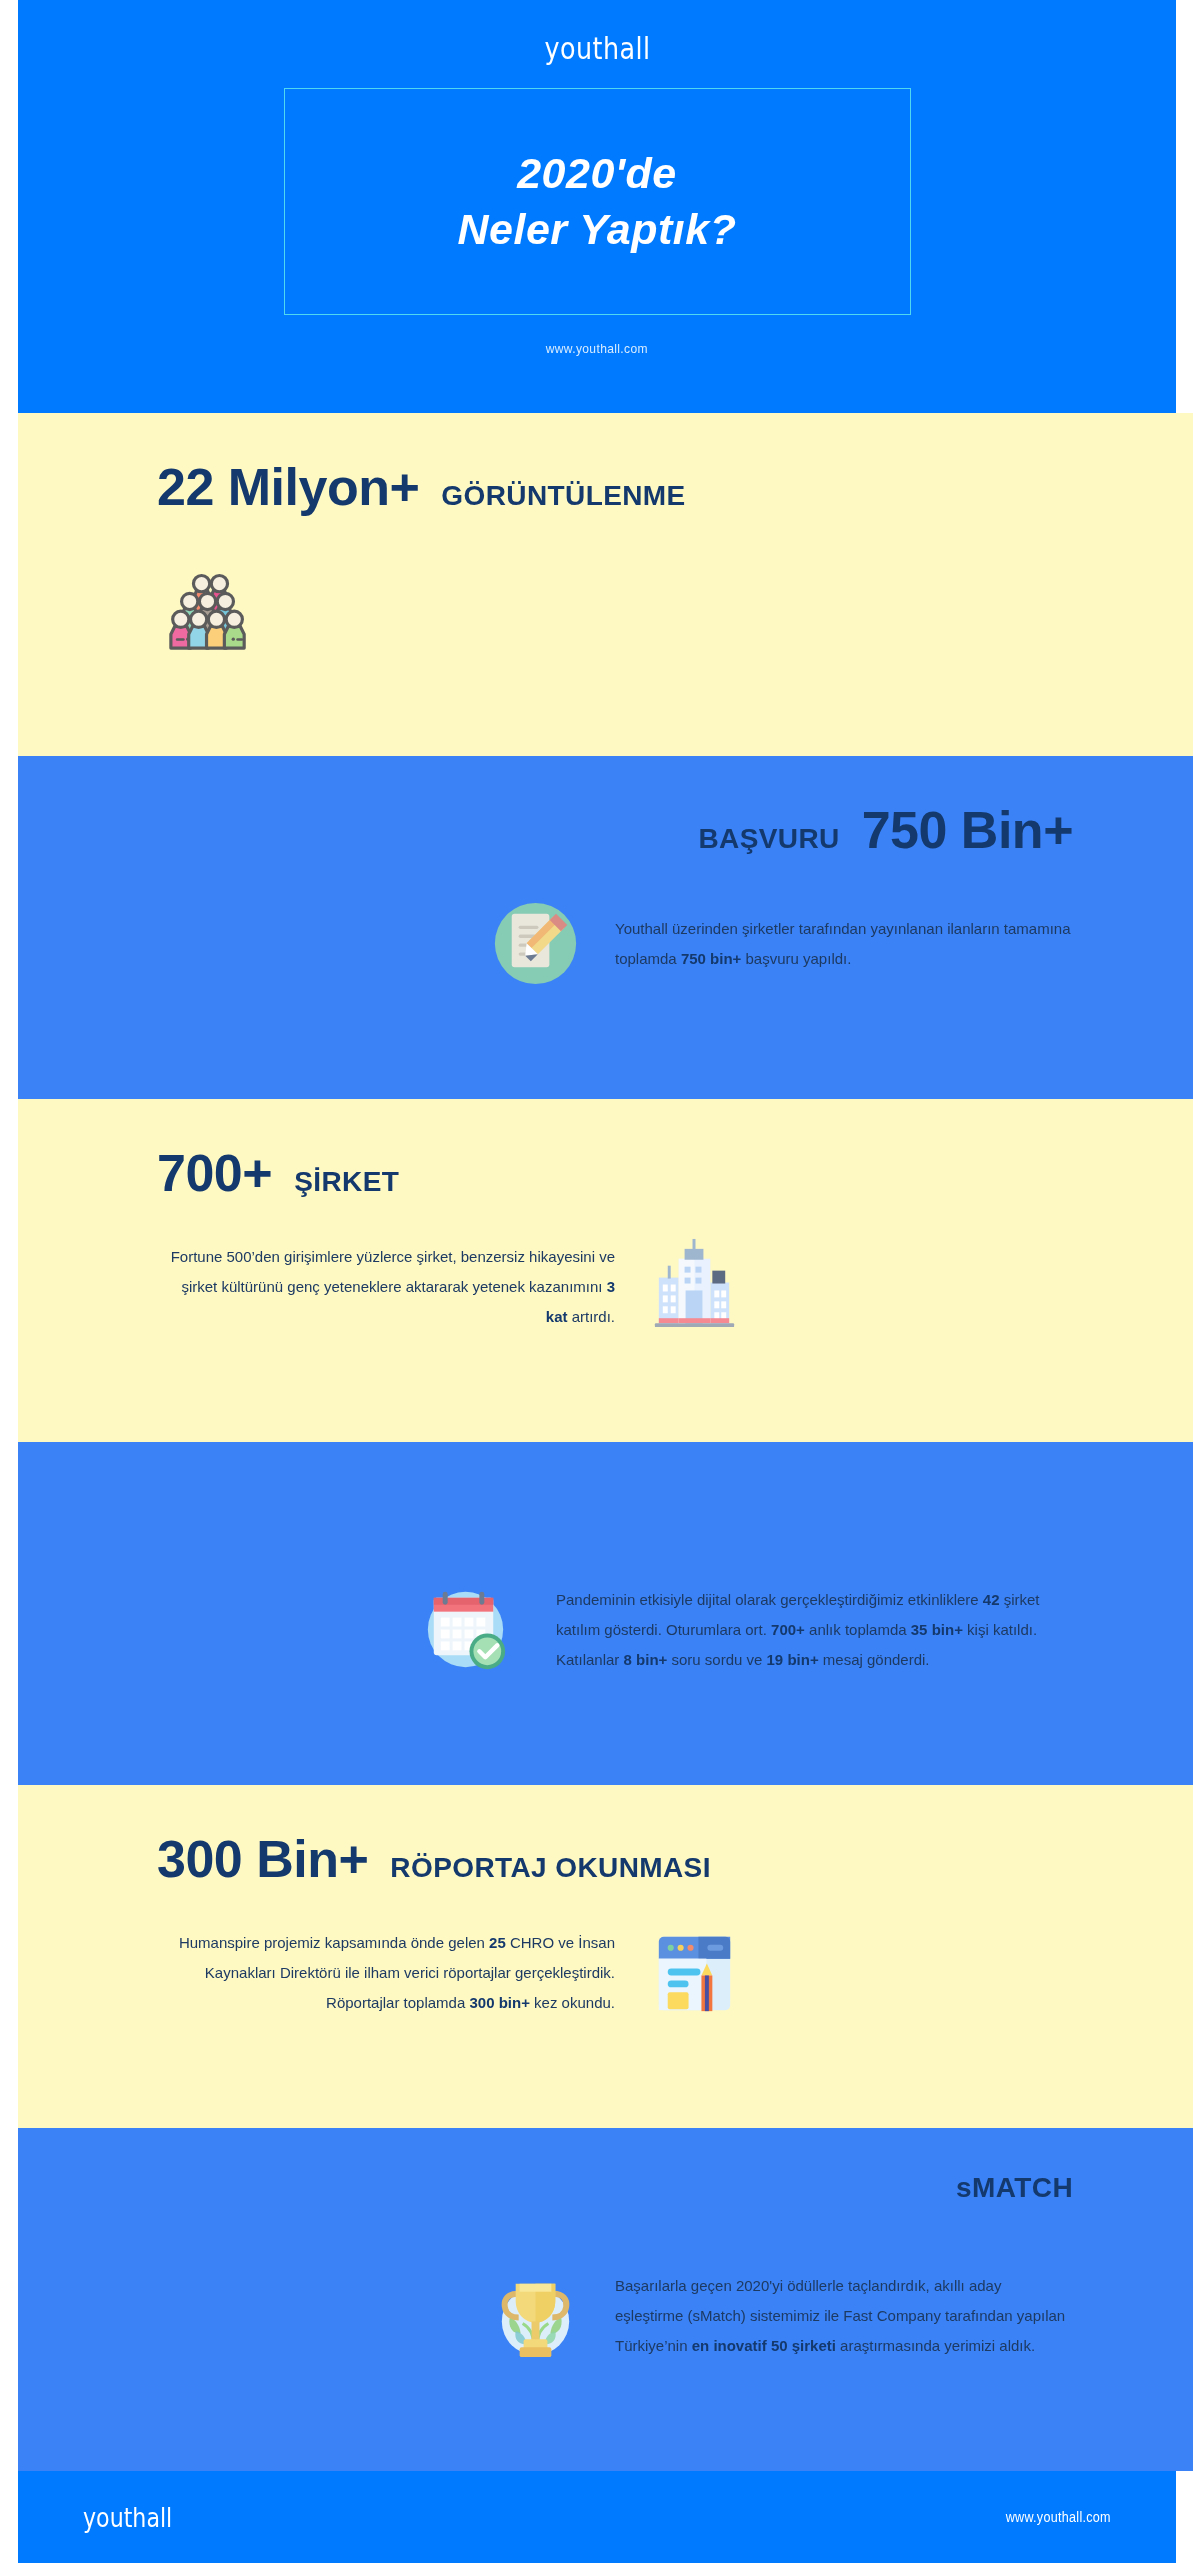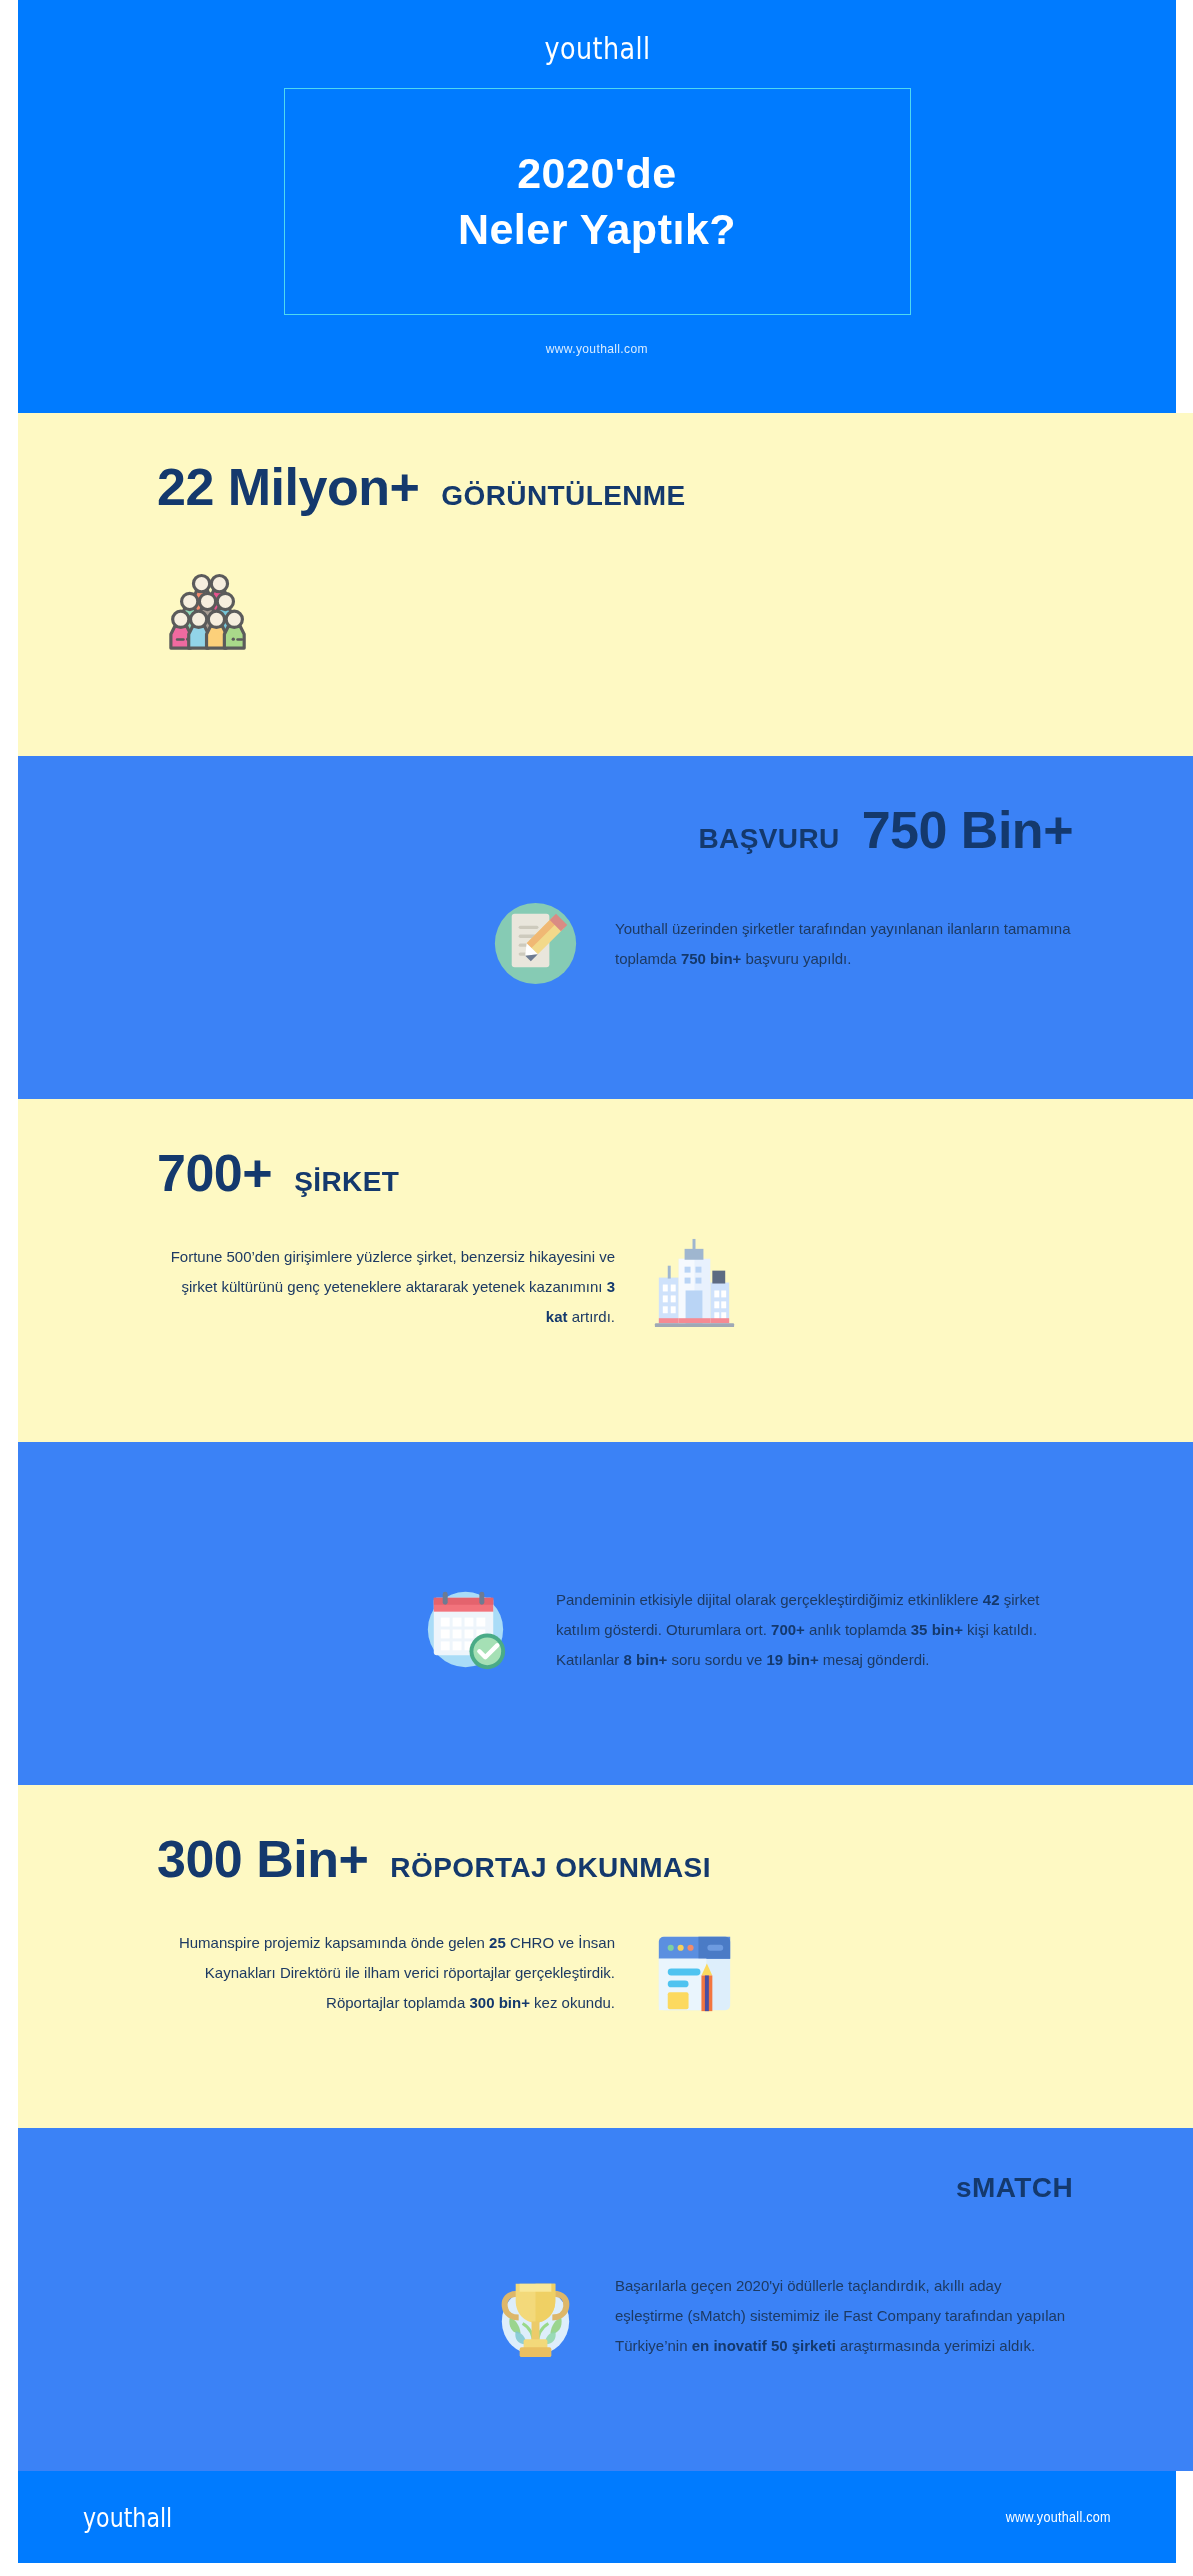--- a/index.html
+++ b/index.html
@@ -40,20 +40,21 @@
     align-items:center;
     justify-content:center;
   }
   .title-line {
     color:#ffffff;
     font-size:43px;
     font-weight:bold;
     letter-spacing:0.5px;
     line-height:1.28;
     text-align:center;
+    font-style:italic;
   }
   .header-url {
     margin-top:26px;
     color:#d9ecff;
     font-size:13.4px;
     letter-spacing:0.4px;
     transform:scaleX(0.9);
   }
 
   

